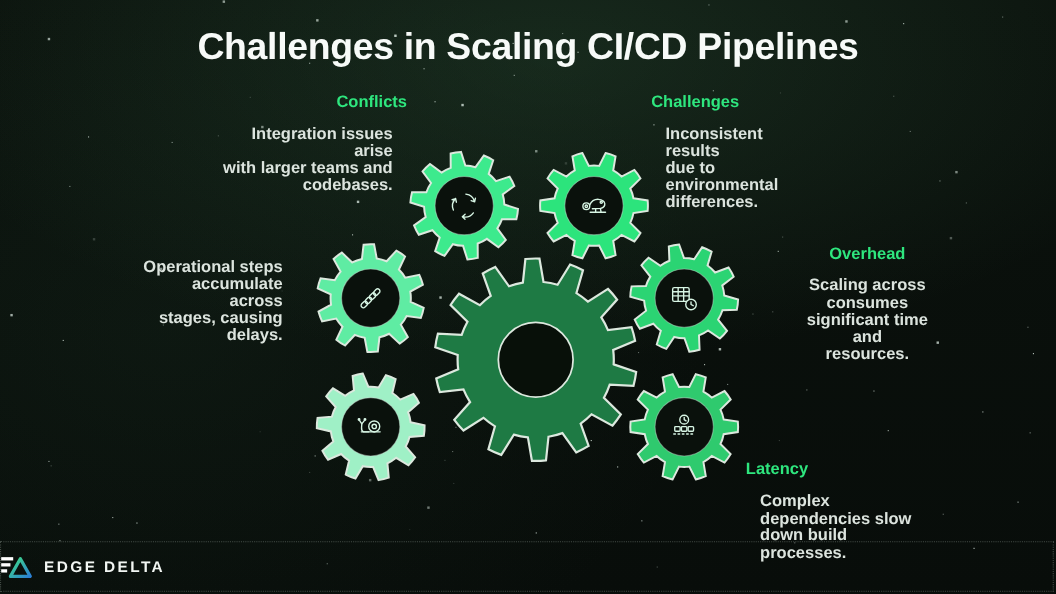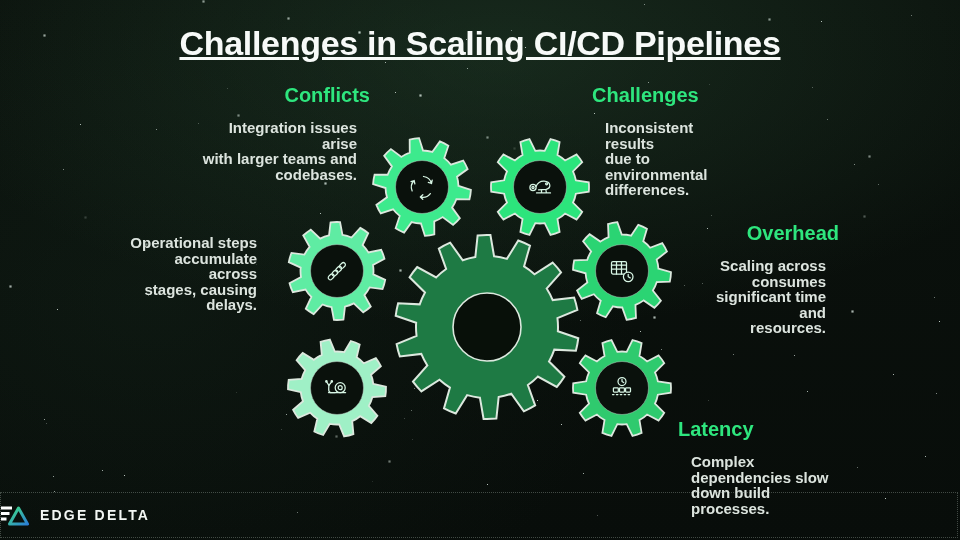--- a/index.html
+++ b/index.html
@@ -7,30 +7,30 @@
     position:relative;width:960px;height:540px;overflow:hidden;
     font-family:"Liberation Sans","DejaVu Sans",sans-serif;
     background:
       radial-gradient(900px 420px at 52% 10%, rgba(52,98,66,0.30), rgba(0,0,0,0) 65%),
       radial-gradient(700px 520px at 16% 55%, rgba(40,78,55,0.14), rgba(0,0,0,0) 70%),
       linear-gradient(180deg,#0b120d,#080d0a);
   }
   .stars-dots{position:absolute;left:0;top:0;width:1px;height:1px;background:transparent;}
   .title{
     position:absolute;top:24px;left:0;width:100%;margin:0;text-align:center;
-    font-size:34px;font-weight:700;color:#f7faf8;letter-spacing:-0.3px;text-decoration:underline;
+    font-size:34px;font-weight:700;color:#f7faf8;letter-spacing:-0.3px;
   }
   #gear-canvas{position:absolute;left:0;top:0;width:960px;height:540px;}
   .challenge{position:absolute;}
-  .challenge h2{margin:0 0 7px 0;font-size:20px;font-weight:700;color:var(--accent,#2ee67e);}
+  .challenge h2{margin:0 0 7px 0;font-size:15px;font-weight:700;color:var(--accent,#2ee67e);}
   .challenge p{margin:13px;font-size:15px;line-height:15.5px;color:#dce4de;white-space:pre-line;font-weight:bold;}
   .c-conflicts{left:180px;top:84px;width:190px;text-align:right;}
   .c-variability{left:592px;top:84px;width:150px;text-align:left;}
   .c-drag{left:110px;top:222px;width:160px;text-align:right;}
-  .c-overhead{left:694px;top:222px;width:145px;text-align:right;}
+  .c-overhead{left:716px;top:222px;width:145px;text-align:center;}
   .c-feedback{left:110px;top:416px;width:180px;text-align:right;}
   .c-latency{left:678px;top:418px;width:165px;text-align:left;}
   .footer{
     position:absolute;left:0;top:492px;width:958px;height:46px;box-sizing:border-box;
     border:1px dotted rgba(185,200,190,0.32);
     display:flex;align-items:center;justify-content:flex-start;padding-right:20px;
   }
   .brand{display:flex;align-items:center;gap:9px;}
   .brand-name{color:#f2f6f3;font-weight:700;font-size:14px;letter-spacing:2.2px;}
 </style>

